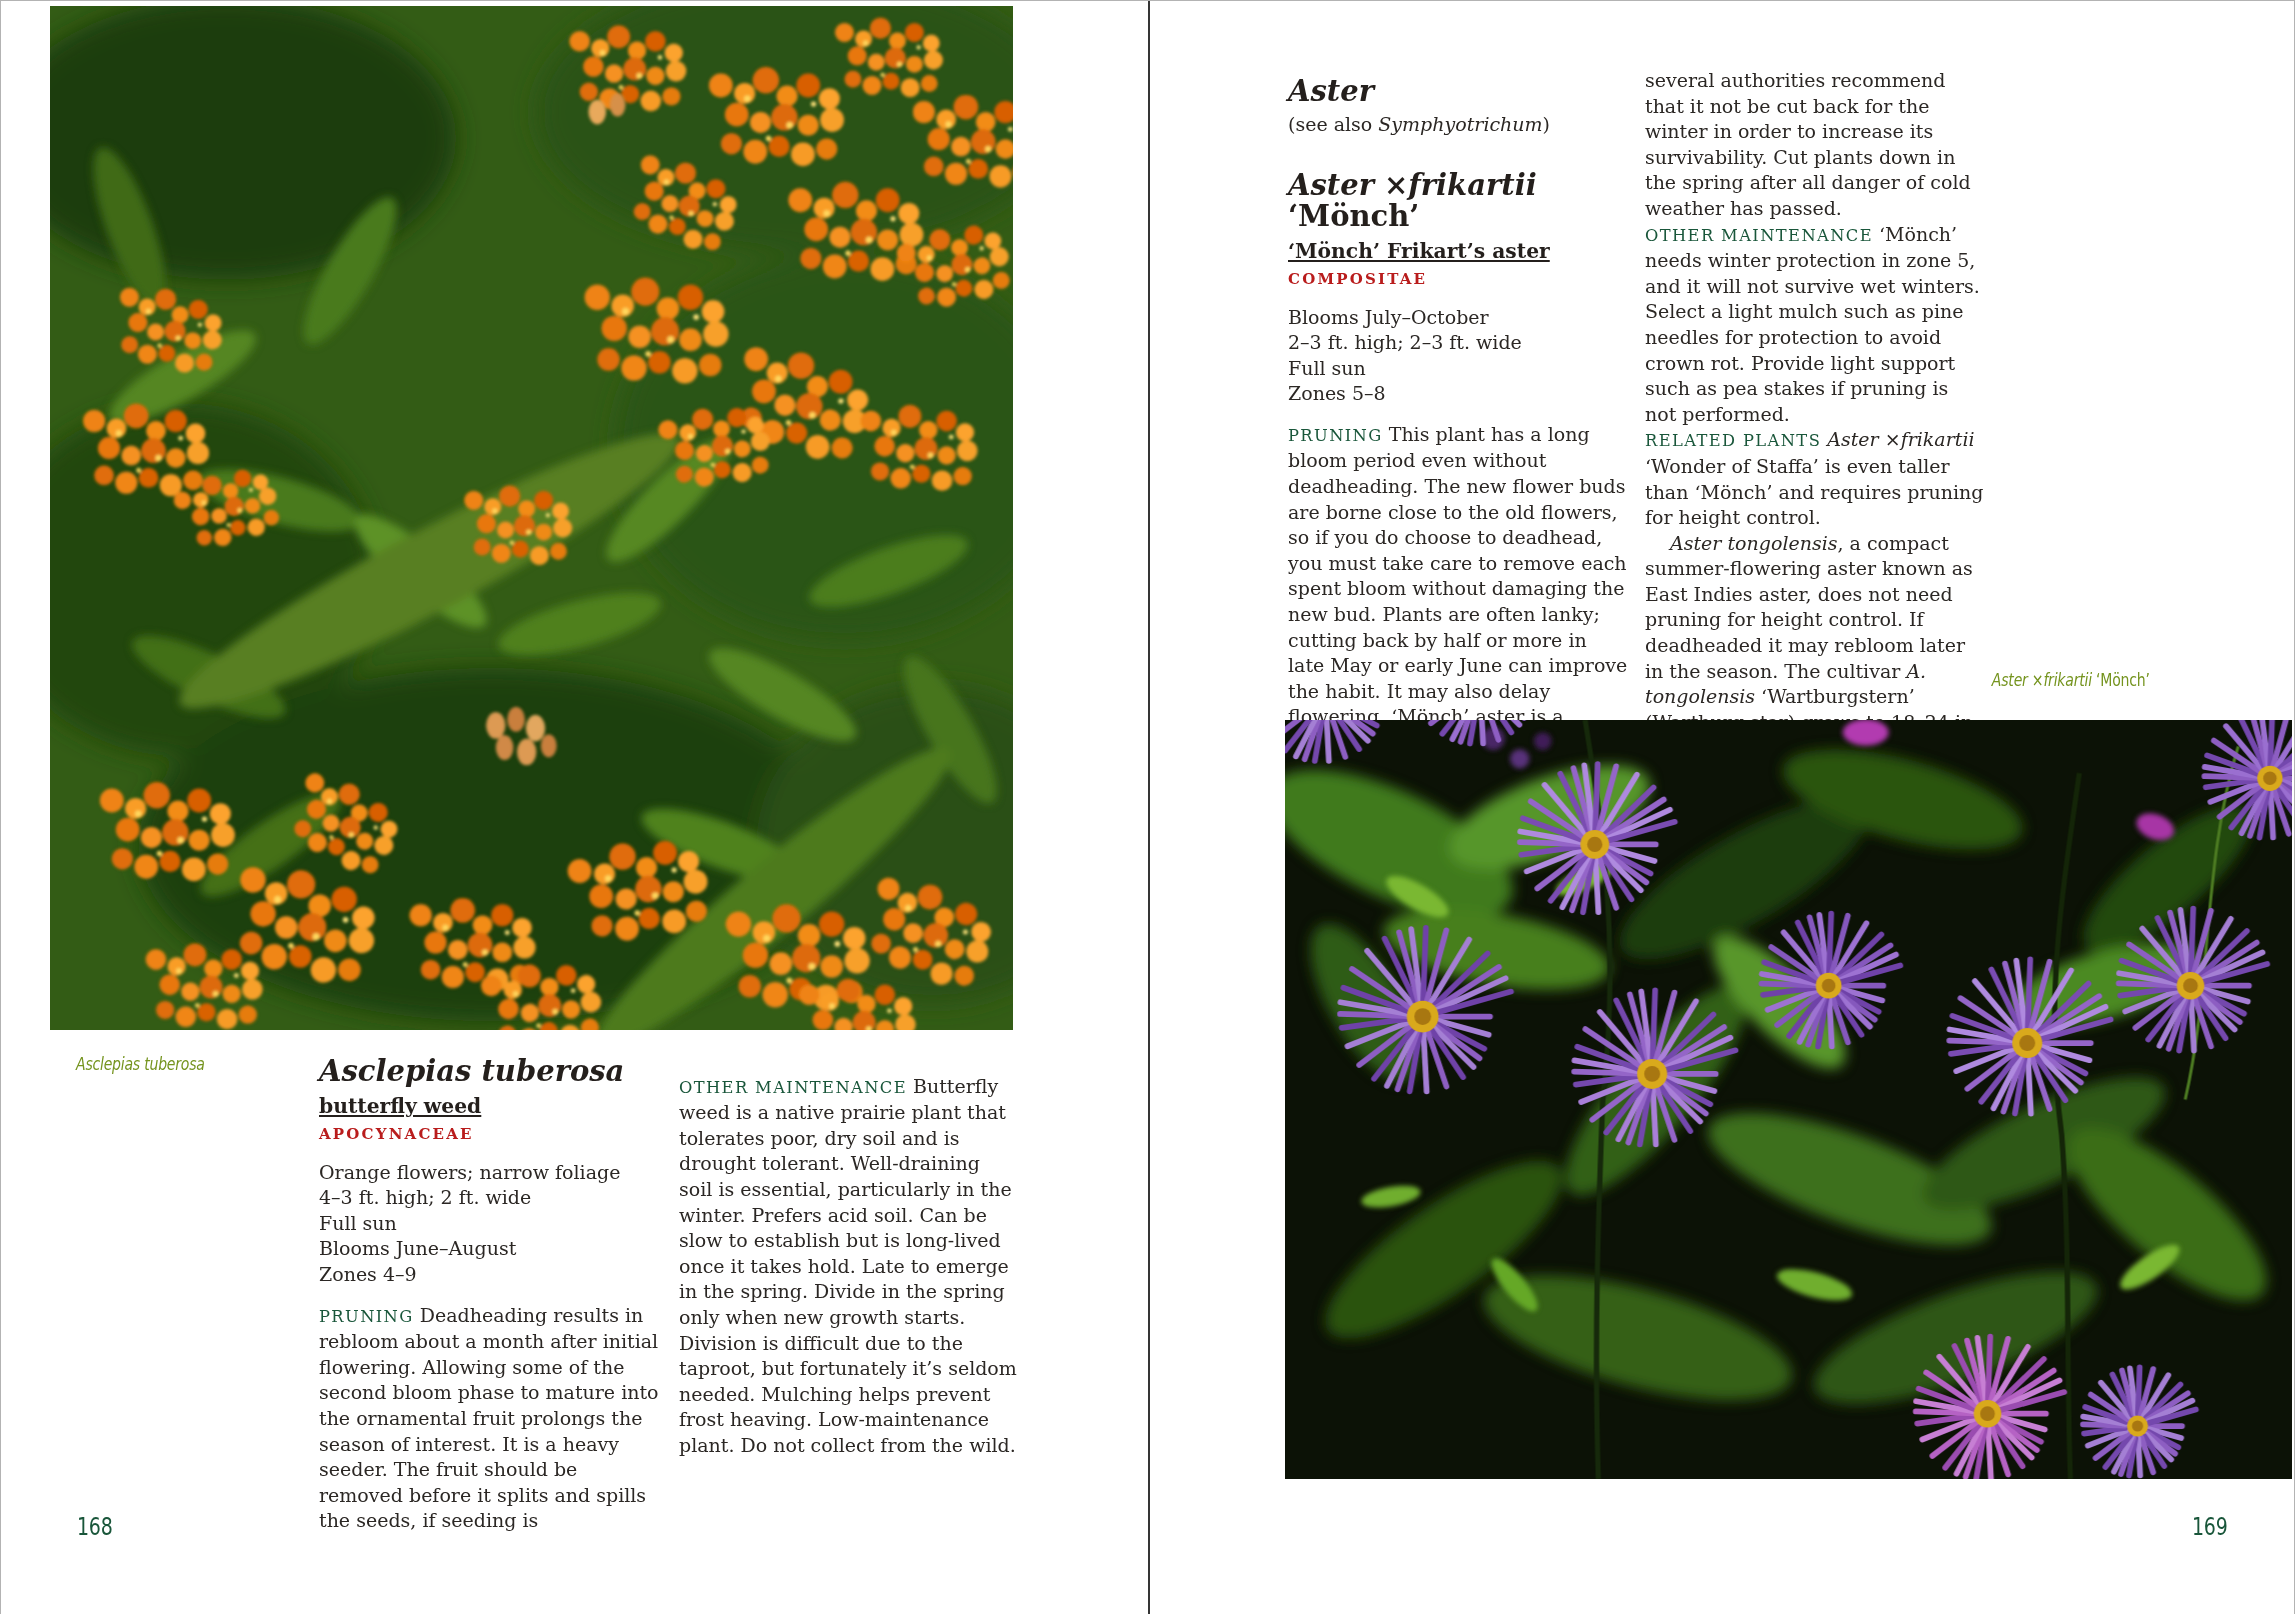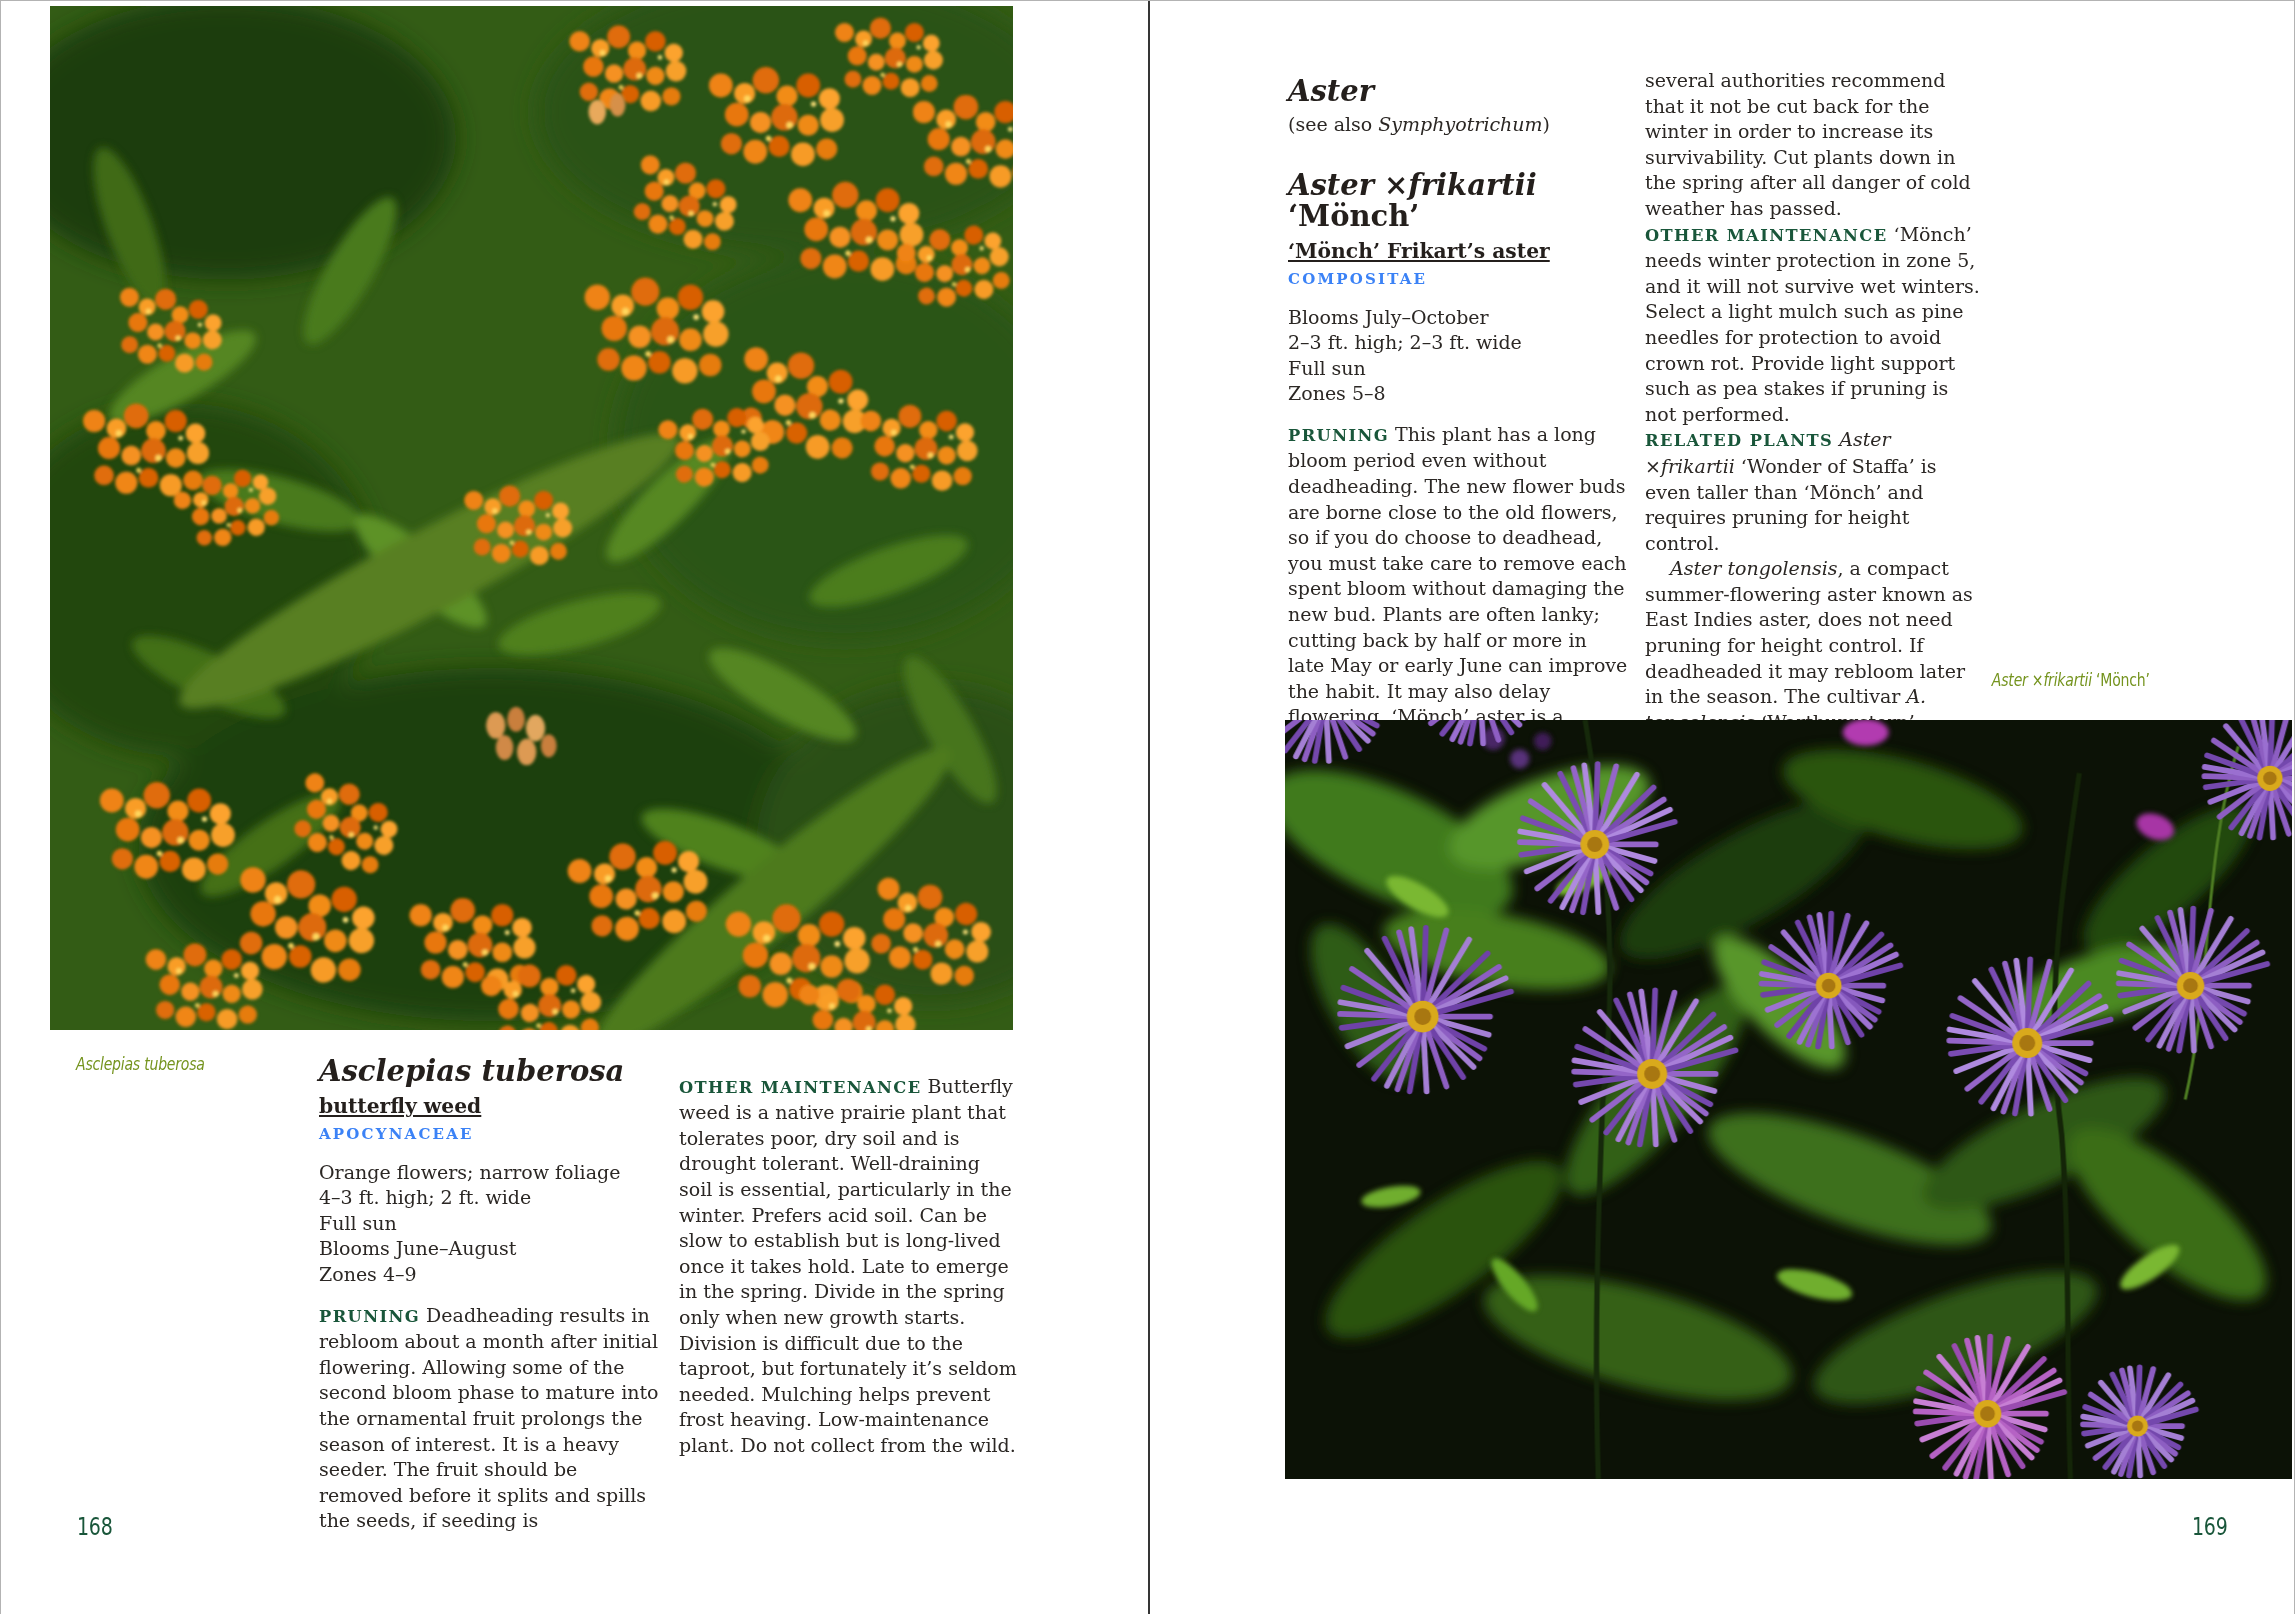--- a/index.html
+++ b/index.html
@@ -7,24 +7,24 @@
     position:relative;width:2295px;height:1615px;background:#ffffff;
     box-sizing:border-box;border:0.9px solid #b3b3b3;overflow:hidden;
     font-family:"DejaVu Serif",serif;color:#2b2724;
   }
   .spine{position:absolute;left:1147px;top:0;width:1.8px;height:1615px;background:#353535;}
   .photo{position:absolute;overflow:hidden;background:#1c330d;}
   .photo svg{display:block;width:100%;height:100%;}
   .body-text{font-size:19px;line-height:25.6px;text-align:left;}
   .entry-heading{font-size:29px;font-weight:bold;font-style:italic;line-height:1.05;color:#241f1c;margin-top:8px;}
   .common-name{font-size:20.3px;font-weight:bold;margin-top:8px;color:#241f1c;text-decoration:underline;}
-  .family-name{font-size:15px;font-weight:bold;letter-spacing:2.2px;margin-top:6.2px;color:#3b82f6;}
+  .family-name{font-size:15px;font-weight:bold;letter-spacing:2.2px;margin-top:6.2px;color:#b91c1c;}
   .details{margin-top:17px;}
   .see-also{font-size:19px;margin-top:7px;}
-  .green-label{color:#19563a;font-weight:bold;font-size:16.3px;letter-spacing:1.4px;}
+  .green-label{color:#19563a;font-weight:normal;font-size:16.3px;letter-spacing:1.4px;}
   .para{margin-top:15px;}
   .indent-para{text-indent:25px;margin:0;}
   .cond{font-family:"DejaVu Sans",sans-serif;display:inline-block;transform:scaleX(0.76);transform-origin:0 50%;letter-spacing:-0.3px;}
   .cond-r{transform-origin:100% 50%;}
   .caption{font-size:18.5px;font-style:italic;color:#75941f;position:absolute;white-space:nowrap;}
   .pagenum{font-size:25px;color:#19563a;position:absolute;}
   .abs{position:absolute;}
   i.bot{font-style:italic;}
 </style>
 </head>

